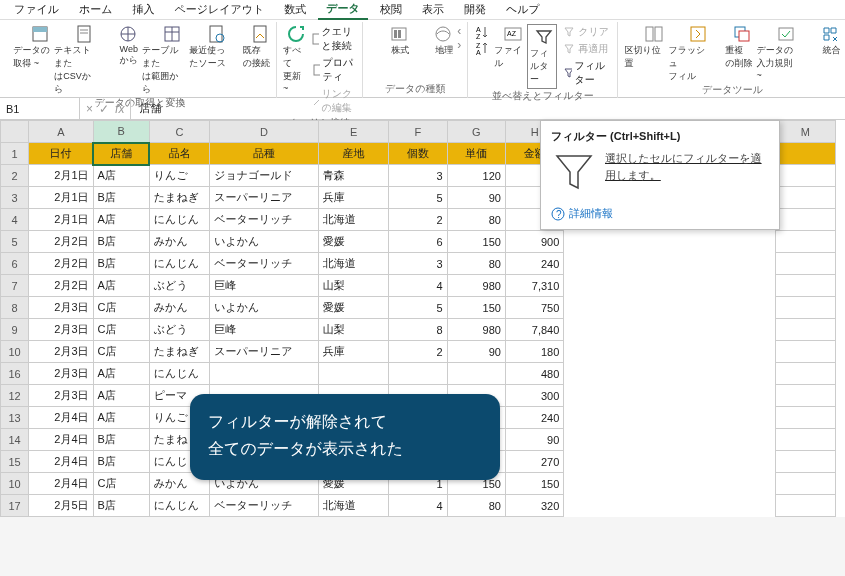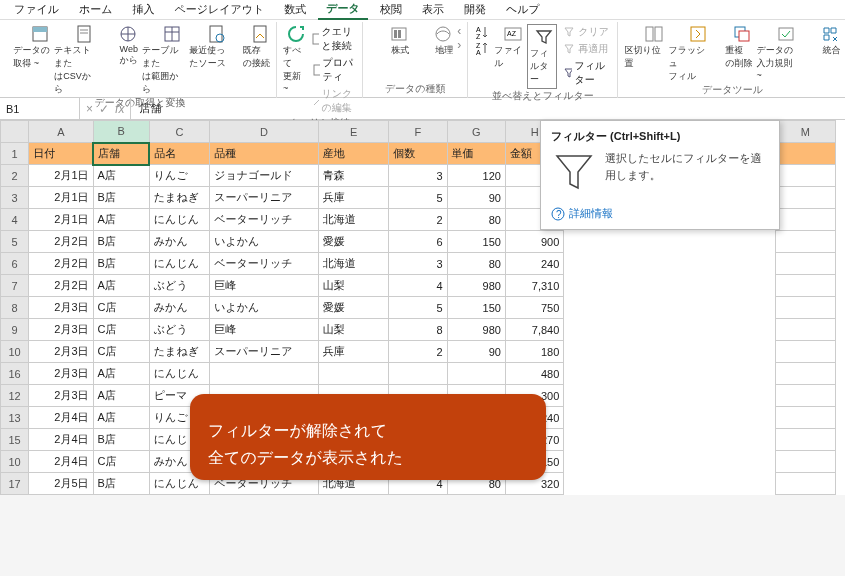--- a/index.html
+++ b/index.html
@@ -19,30 +19,30 @@
   .namebox { width: 80px; border-right: 1px solid #ccc; padding: 0 6px; font-size: 11px; height: 100%; display:flex; align-items:center; }
   .fxicons { display: flex; align-items: center; gap: 6px; padding: 0 6px; color: #999; border-right:1px solid #ccc; height:100%; }
   .fxicons span:last-child { font-style: italic; }
   .formula { flex: 1; padding: 0 8px; font-size: 11px; }
   .sheet-area { position: relative; background: #fff; }
   table.sheet { border-collapse: collapse; table-layout: fixed; width: 836px; background:#fff;}
   .sheet th, .sheet td { border: 1px solid #ccc; font-size: 11px; height: 22px; overflow:hidden; white-space:nowrap; }
   .sheet thead th { background: #e6e6e6; font-weight: normal; text-align: center; color:#555;}
   .sheet .rowhdr { background: #e6e6e6; text-align: center; width: 28px; color:#555;}
   .sheet tbody td { padding: 0 4px; }
-  .hdr-row td { text-align: left; background: #fdba74; }
+  .hdr-row td { text-align: center; background: #eab308; }
   .num { text-align: right; }
   .sel-cell { border:2px solid #217346 !important; }
   .colhdr-sel { background:#c9e8d8 !important; color:#217346; }
   .tooltip { position:absolute; left:540px; top:0; width:240px; background:#fff; border:1px solid #bbb; box-shadow:2px 2px 6px rgba(0,0,0,0.2); padding:8px 10px; font-size:11px; z-index:20; }
   .tooltip .tt-title { font-weight:600; margin-bottom:6px; }
-  .tooltip .tt-body { display:flex; gap:8px; }
+  .tooltip .tt-body { display:flex; gap:8px;text-decoration:underline; }
   .tooltip .tt-text { flex:1; line-height:1.5; color:#444; }
   .tooltip .tt-link { color:#1570c4; margin-top:10px; display:flex; align-items:center; gap:4px;}
-  .callout { position:absolute; left:190px; top:274px; width:356px; height:86px; background:#c2410c; color:#fff; border-radius:14px; padding:23px 18px; font-size:16px; line-height:1.7; z-index:15; box-shadow:0 2px 4px rgba(0,0,0,0.25);}
+  .callout { position:absolute; left:190px; top:274px; width:310px; height:86px; background:#0c4a6e; color:#fff; border-radius:14px; padding:14px 18px; font-size:16px; line-height:1.7; z-index:15; box-shadow:0 2px 4px rgba(0,0,0,0.25);}
   .filter-hl { border:1px solid #888; }
 </style>
 </head>
 <body>
 
 <div class="menubar">
   <div class="tab">ファイル</div>
   <div class="tab">ホーム</div>
   <div class="tab">挿入</div>
   <div class="tab">ページレイアウト</div>
@@ -467,20 +467,33 @@
           <td>りんご</td>
           <td></td>
           <td></td>
           <td class="num"></td>
           <td class="num"></td>
           <td class="num">240</td>
           <td style="border-right:none;border-top:none;border-bottom:none"></td>
           <td></td>
         </tr>
         <tr>
+          <td class="rowhdr">14</td>
+          <td class="num">2月4日</td>
+          <td>B店</td>
+          <td>たまね</td>
+          <td></td>
+          <td></td>
+          <td class="num"></td>
+          <td class="num"></td>
+          <td class="num">90</td>
+          <td style="border-right:none;border-top:none;border-bottom:none"></td>
+          <td></td>
+        </tr>
+        <tr>
           <td class="rowhdr">15</td>
           <td class="num">2月4日</td>
           <td>B店</td>
           <td>にんじ</td>
           <td></td>
           <td></td>
           <td class="num"></td>
           <td class="num"></td>
           <td class="num">270</td>
           <td style="border-right:none;border-top:none;border-bottom:none"></td>

